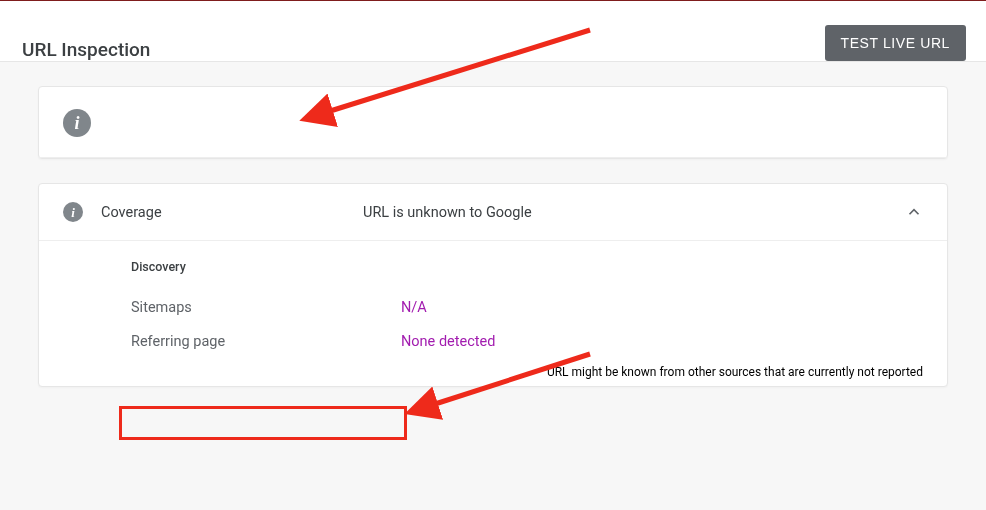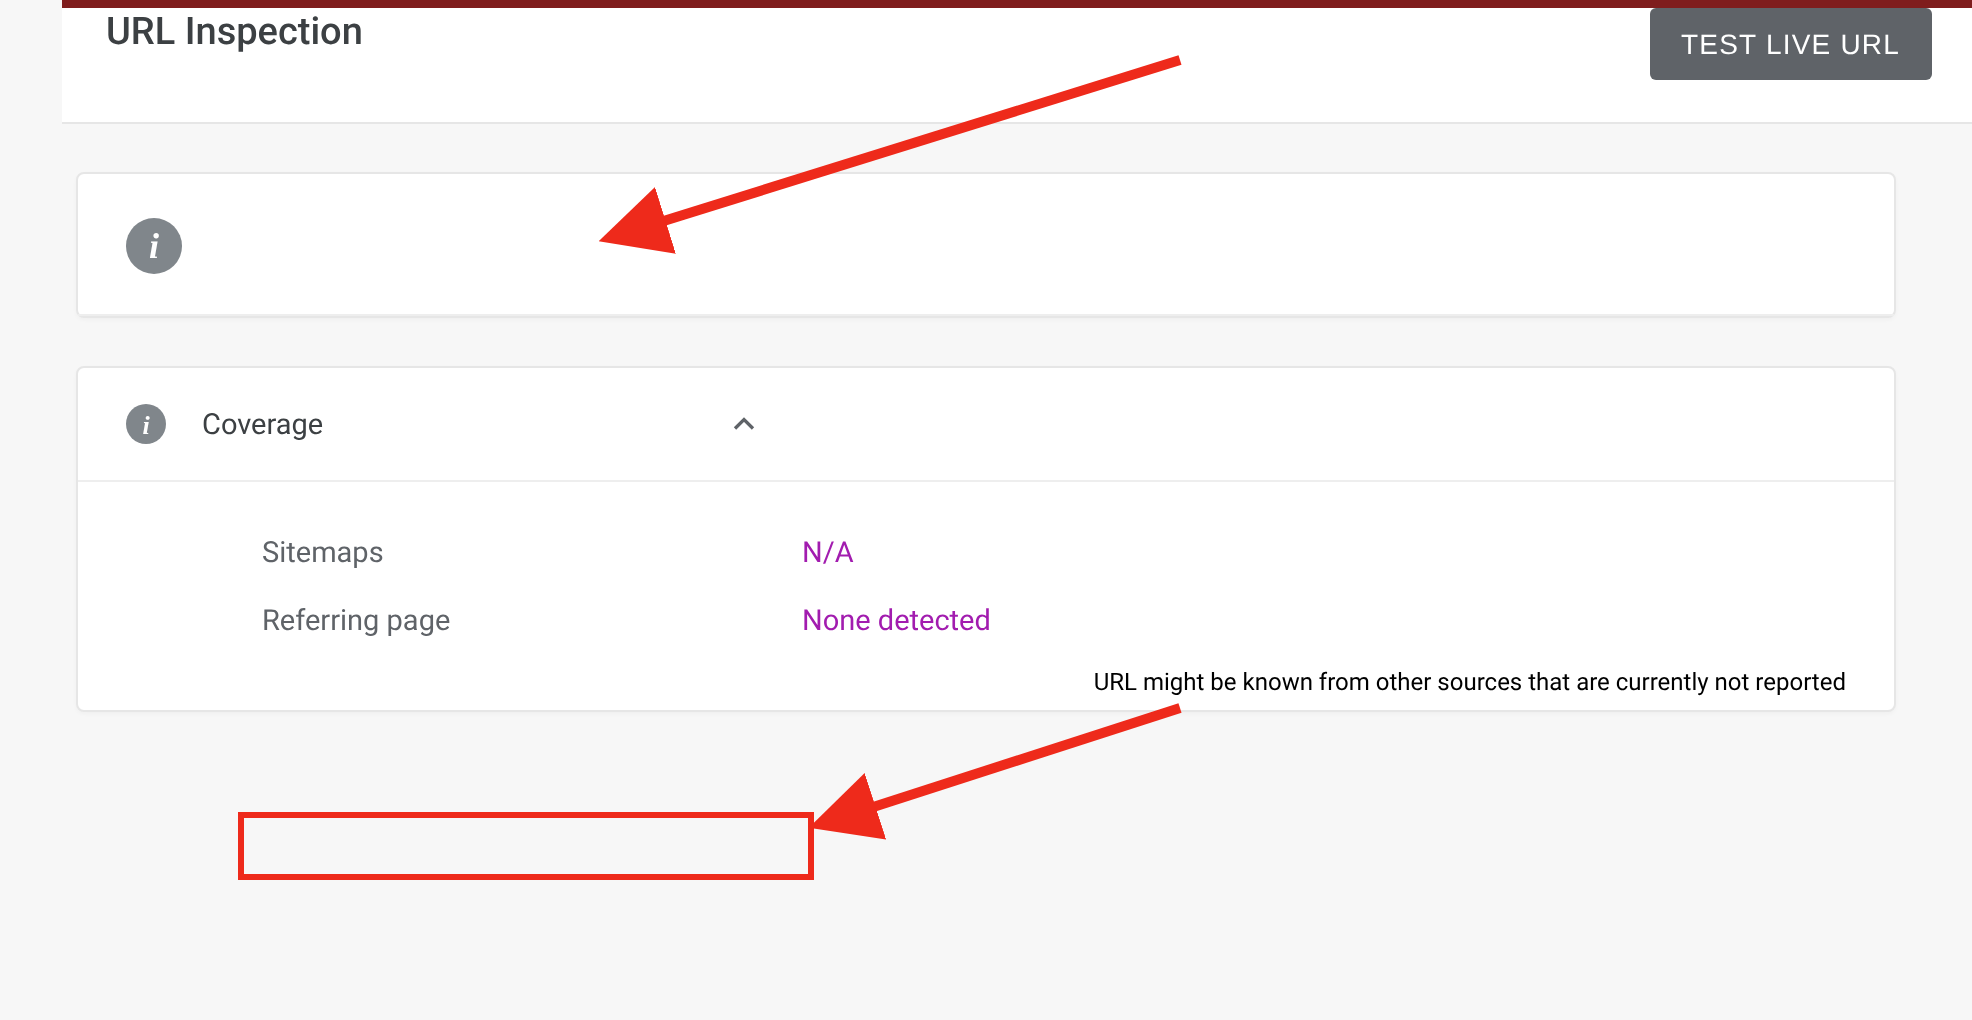--- a/index.html
+++ b/index.html
@@ -8,27 +8,26 @@
     background: #f7f7f7;
     color: #3c4043;
     width: 986px;
     height: 510px;
     overflow: hidden;
     position: relative;
   }
   .header {
     background: #fff;
     border-bottom: 1px solid #e6e6e6;
-    border-top: 4px solid #7f1d1d;
+    border-top: 1px solid #7f1d1d;
     height: 62px;
     display: flex;
-    align-items: flex-start;
+    align-items: flex-end;
     justify-content: space-between;
     padding: 0 20px 0 22px;
-    margin-left: 31px;
   }
   .header-title {
     font-size: 19px;
     font-weight: 500;
     color: #3c4043;
   }
   .test-btn {
     background: #5f6368;
     color: #fff;
     border: none;
@@ -135,27 +134,29 @@
         </div>
     </div>
   </div>
 
   <div class="card">
     <div class="coverage-header">
       <div class="info-circle small">
           <span class="info-i">i</span>
         </div>
       <div class="cov-label">Coverage</div>
+      <div class="cov-status">URL is unknown to Google</div>
       <div class="chevron">
         <svg width="18" height="18" viewBox="0 0 24 24" fill="none" stroke="#5f6368" stroke-width="2.2">
             <polyline points="6 15 12 9 18 15"></polyline>
           </svg>
       </div>
     </div>
     <div class="coverage-body">
+      <div class="discovery-heading">Discovery</div>
       <div class="kv-row">
         <div class="kv-key">Sitemaps</div>
         <div class="kv-val">N/A</div>
       </div>
       <div class="kv-row">
         <div class="kv-key">Referring page</div>
         <div class="kv-val">None detected</div>
       </div>
       <div class="note-row">URL might be known from other sources that are currently not reported</div>
     </div>

